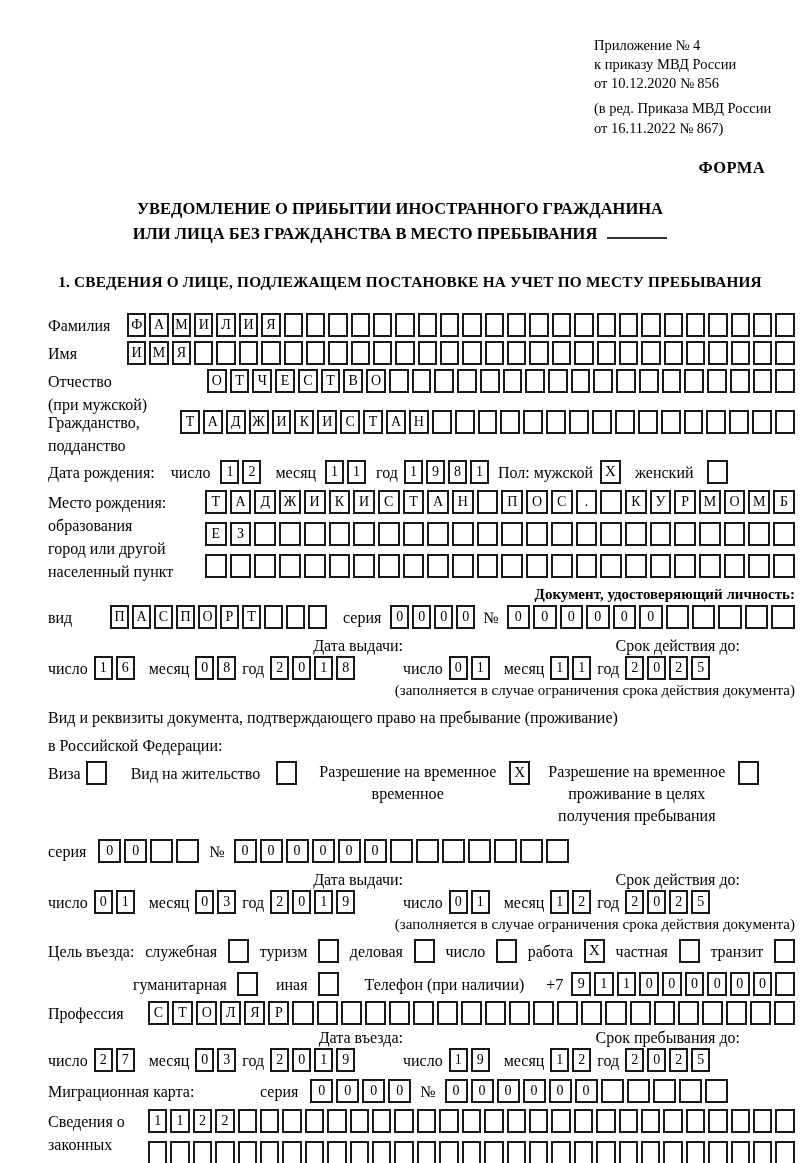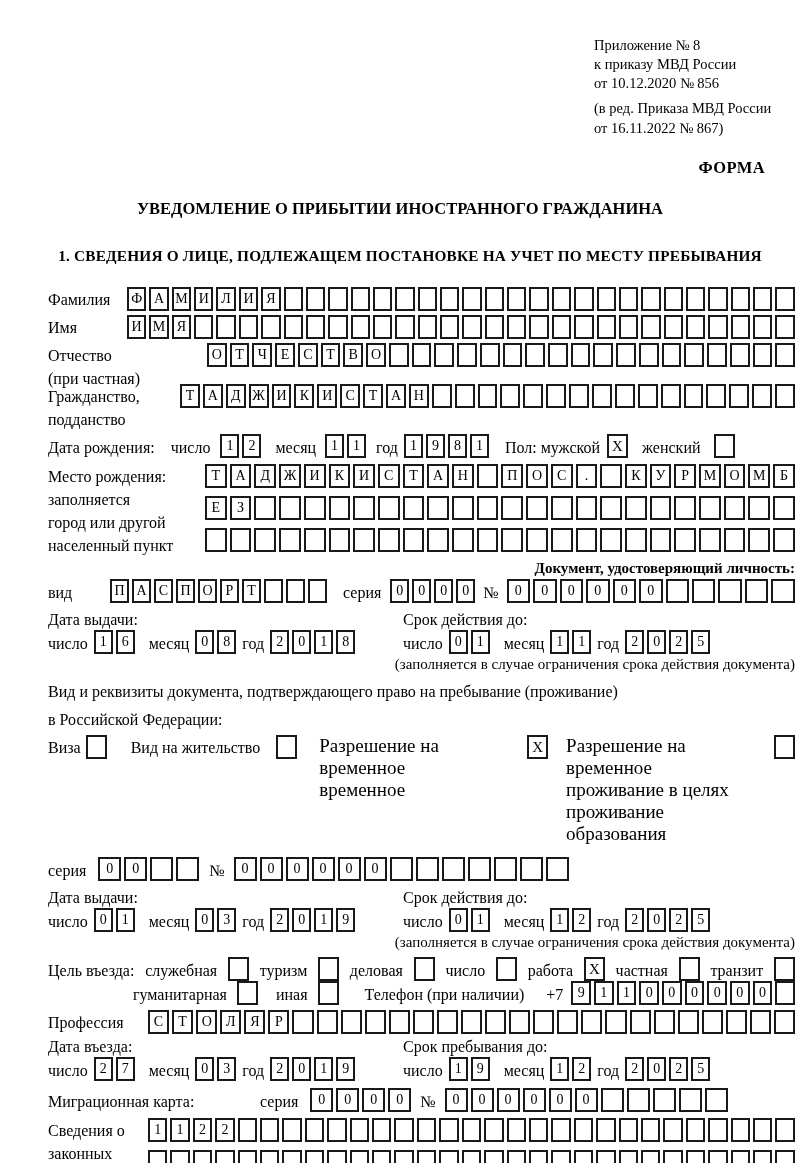--- a/index.html
+++ b/index.html
@@ -23,40 +23,43 @@
   .cells { display:flex; gap:3px; }
   .cells.grow { flex:1 1 0; min-width:0; }
   .cells.grow .cell { flex:1 1 0; min-width:0; }
   .cell { width:19px; height:24px; flex:0 0 auto; border:2px solid #191919;
           display:inline-flex; align-items:center; justify-content:center; font-size:14px; }
   .big .cell { width:23px; }
   .cb { width:21px; height:24px; flex:0 0 auto; border:2px solid #191919;
         display:inline-flex; align-items:center; justify-content:center; font-size:15px; }
   .dgroup { display:flex; align-items:center; gap:6px; }
   .note { font-size:15px; }
-  .center { text-align:left; }
+  .center { text-align:right; }
   .heading-doc { text-align:right; font-weight:bold; font-size:15px; margin-top:4px; }
-  .mlab { text-align:left; line-height:22px; font-size:19px; }
+  .mlab { text-align:center; line-height:22px; font-size:16px; }
 </style>
 </head>
 <body>
 
 <div class="annex">
-  <div>Приложение № 8</div>
+  <div>Приложение № 4</div>
   <div>к приказу МВД России</div>
   <div>от 10.12.2020 № 856</div>
   <div class="gap"></div>
   <div>(в ред. Приказа МВД России</div>
   <div>от 16.11.2022 № 867)</div>
 </div>
 
 <div class="forma">ФОРМА</div>
 
 <div class="title">
   <div>УВЕДОМЛЕНИЕ О ПРИБЫТИИ ИНОСТРАННОГО ГРАЖДАНИНА</div>
+  <div>
+    <span>ИЛИ ЛИЦА БЕЗ ГРАЖДАНСТВА В МЕСТО ПРЕБЫВАНИЯ</span><span class="blank-line"></span>
+  </div>
 </div>
 
 <div class="sec">1. СВЕДЕНИЯ О ЛИЦЕ, ПОДЛЕЖАЩЕМ ПОСТАНОВКЕ НА УЧЕТ ПО МЕСТУ ПРЕБЫВАНИЯ</div>
 
 <div class="main">
 
   <div class="frow" style="margin-top:22px">
     <span class="lbl" style="width:79px">Фамилия</span>
     <div class="cells grow">
         <span class="cell">Ф</span>
@@ -124,21 +127,21 @@
         <span class="cell"></span>
         <span class="cell"></span>
         <span class="cell"></span>
         <span class="cell"></span>
       </div>
   </div>
 
   <div class="frow" style="margin-top:4px">
     <div class="lstack" style="width:159px">
       <span class="lbl">Отчество</span>
-      <span class="lbl">(при частная)</span>
+      <span class="lbl">(при мужской)</span>
     </div>
     <div class="cells grow">
         <span class="cell">О</span>
         <span class="cell">Т</span>
         <span class="cell">Ч</span>
         <span class="cell">Е</span>
         <span class="cell">С</span>
         <span class="cell">Т</span>
         <span class="cell">В</span>
         <span class="cell">О</span>
@@ -211,30 +214,30 @@
         <span class="cell">1</span>
         <span class="cell">1</span>
       </div>
     <span class="lbl" style="margin-left:10px">год</span>
     <div class="cells" style="margin-left:6px">
         <span class="cell">1</span>
         <span class="cell">9</span>
         <span class="cell">8</span>
         <span class="cell">1</span>
       </div>
-    <span class="lbl" style="margin-left:16px">Пол: мужской</span>
+    <span class="lbl" style="margin-left:9px">Пол: мужской</span>
     <span class="cb" style="margin-left:7px">X</span>
     <span class="lbl" style="margin-left:14px">женский</span>
     <span class="cb" style="margin-left:13px"></span>
   </div>
 
   <div class="frow" style="margin-top:6px">
     <div class="lstack" style="width:157px; line-height:22px">
       <span class="lbl">Место рождения:</span>
-      <span class="lbl">заполняется</span>
+      <span class="lbl">образования</span>
       <span class="lbl">город или другой</span>
       <span class="lbl">населенный пункт</span>
     </div>
     <div style="flex:1; min-width:0">
       <div class="cells grow">
           <span class="cell">Т</span>
           <span class="cell">А</span>
           <span class="cell">Д</span>
           <span class="cell">Ж</span>
           <span class="cell">И</span>
@@ -409,21 +412,21 @@
     <span class="lbl" style="margin-left:24px">Вид на жительство</span>
     <span class="cb" style="margin-left:16px"></span>
     <div class="mlab" style="margin-left:22px">
       <div>Разрешение на временное</div>
       <div>временное</div>
     </div>
     <span class="cb" style="margin-left:13px">X</span>
     <div class="mlab" style="margin-left:18px">
       <div>Разрешение на временное</div>
       <div>проживание в целях</div>
-      <div>проживание образования</div>
+      <div>получения пребывания</div>
     </div>
     <span class="cb" style="margin-left:13px"></span>
   </div>
 
   <div class="frow vcenter big" style="margin-top:12px">
     <span class="lbl">серия</span>
     <div class="cells big" style="margin-left:12px">
         <span class="cell">0</span>
         <span class="cell">0</span>
         <span class="cell"></span>
@@ -506,21 +509,21 @@
     <span class="lbl">число</span>
     <span class="cb"></span>
     <span class="lbl">работа</span>
     <span class="cb">X</span>
     <span class="lbl">частная</span>
     <span class="cb"></span>
     <span class="lbl">транзит</span>
     <span class="cb"></span>
   </div>
 
-  <div class="frow vcenter" style="margin-top:0; padding-left:85px">
+  <div class="frow vcenter" style="margin-top:9px; padding-left:85px">
     <span class="lbl">гуманитарная</span>
     <span class="cb" style="margin-left:10px"></span>
     <span class="lbl" style="margin-left:18px">иная</span>
     <span class="cb" style="margin-left:10px"></span>
     <span class="lbl" style="margin-left:26px">Телефон (при наличии)</span>
     <span class="lbl" style="margin-left:22px">+7</span>
     <div class="cells grow" style="margin-left:8px">
         <span class="cell">9</span>
         <span class="cell">1</span>
         <span class="cell">1</span>

